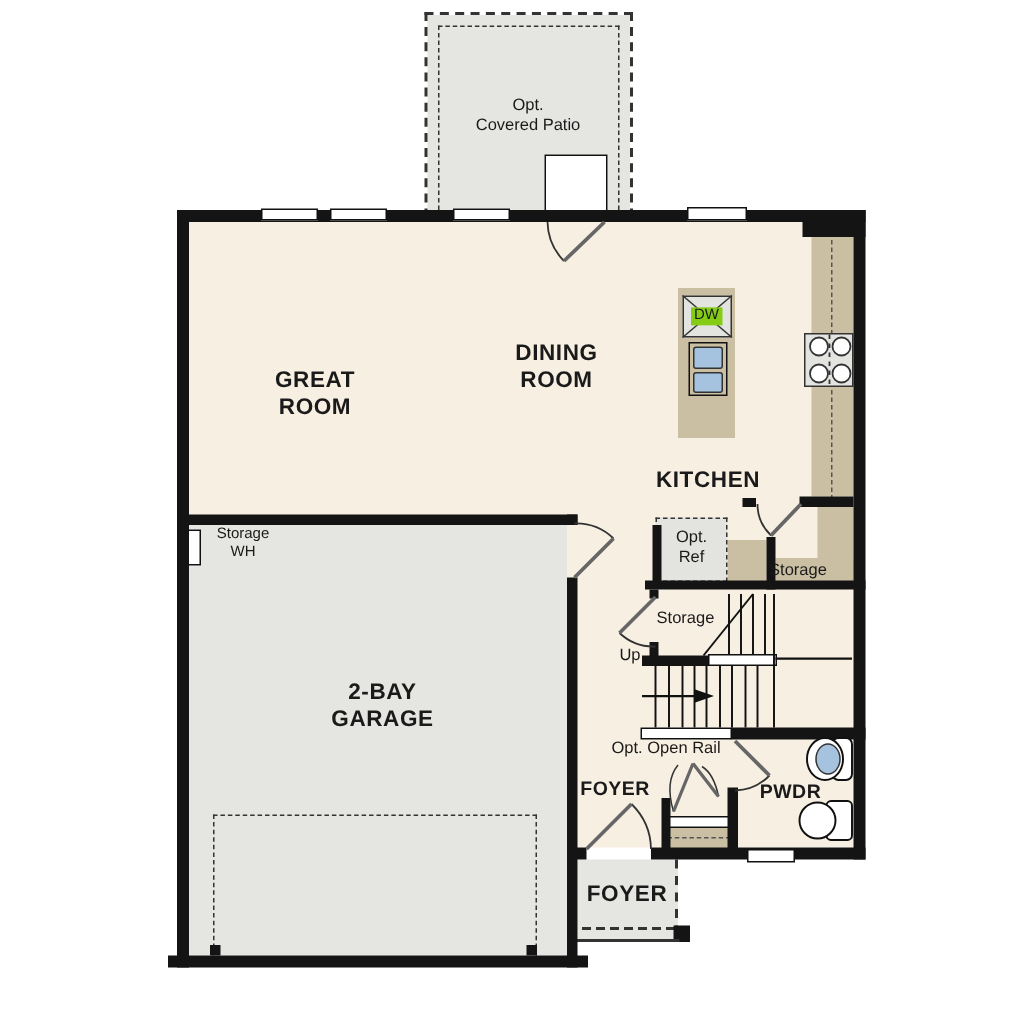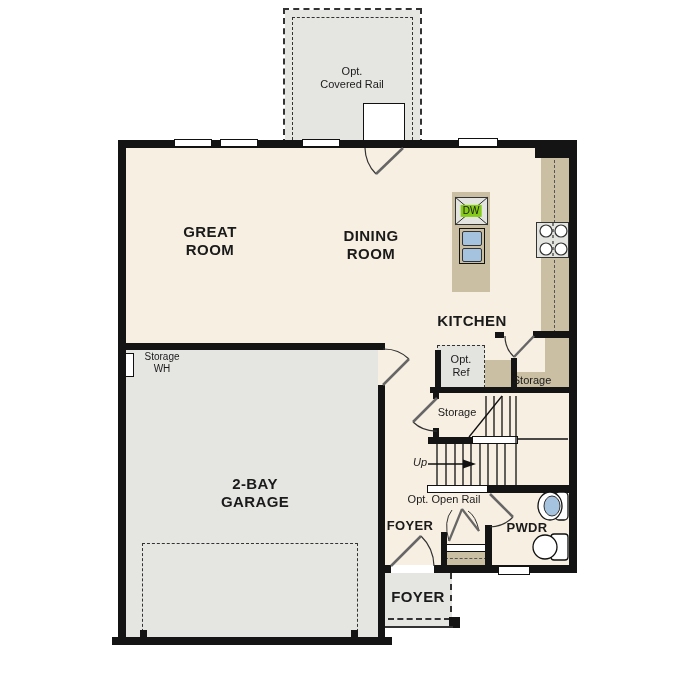--- a/index.html
+++ b/index.html
@@ -183,51 +183,51 @@
     </g>
 
     <g stroke="#111" stroke-width="1.3" fill="#ffffff">
       <rect x="551" y="534" width="17" height="26" rx="3"></rect>
       <ellipse cx="545" cy="547" rx="12" ry="12"></ellipse>
     </g>
   </svg>
 
   <div class="lbl small-lbl" style="left:352px;top:78px;">
     <span>Opt.</span>
-    <span>Covered Rail</span>
-  </div>
-
-  <div class="lbl room-lbl" style="left:210px;top:241px;">
+    <span>Covered Patio</span>
+  </div>
+
+  <div class="lbl room-lbl" style="left:210px;top:263px;">
     <span>GREAT</span>
     <span>ROOM</span>
   </div>
 
   <div class="lbl room-lbl" style="left:371px;top:245px;">
     <span>DINING</span>
     <span>ROOM</span>
   </div>
 
   <div class="lbl room-lbl" style="left:472px;top:321px;">KITCHEN</div>
 
-  <div class="lbl room-lbl" style="left:255px;top:471px;margin-top:22px;">
+  <div class="lbl room-lbl" style="left:255px;top:471px;">
     <span>2-BAY</span>
     <span>GARAGE</span>
   </div>
 
   <div class="lbl room-lbl-sm" style="left:410px;top:526px;">FOYER</div>
 
   <div class="lbl room-lbl-sm" style="left:527px;top:528px;">PWDR</div>
 
   <div class="lbl room-lbl" style="left:418px;top:597px;">FOYER</div>
 
   <div class="lbl small-lbl" style="left:532px;top:381px;">Storage</div>
 
   <div class="lbl small-lbl" style="left:457px;top:413px;">Storage</div>
 
-  <div class="lbl small-lbl" style="left:420px;top:463px;font-style:italic;">Up</div>
+  <div class="lbl small-lbl" style="left:420px;top:438px;">Up</div>
 
   <div class="lbl small-lbl" style="left:444px;top:500px;">Opt. Open Rail</div>
 
   <div class="lbl dw-lbl" style="left:471px;top:211px;">DW</div>
 
   <div class="lbl small-lbl" style="left:461px;top:366px;">
     <span>Opt.</span>
     <span>Ref</span>
   </div>
 

